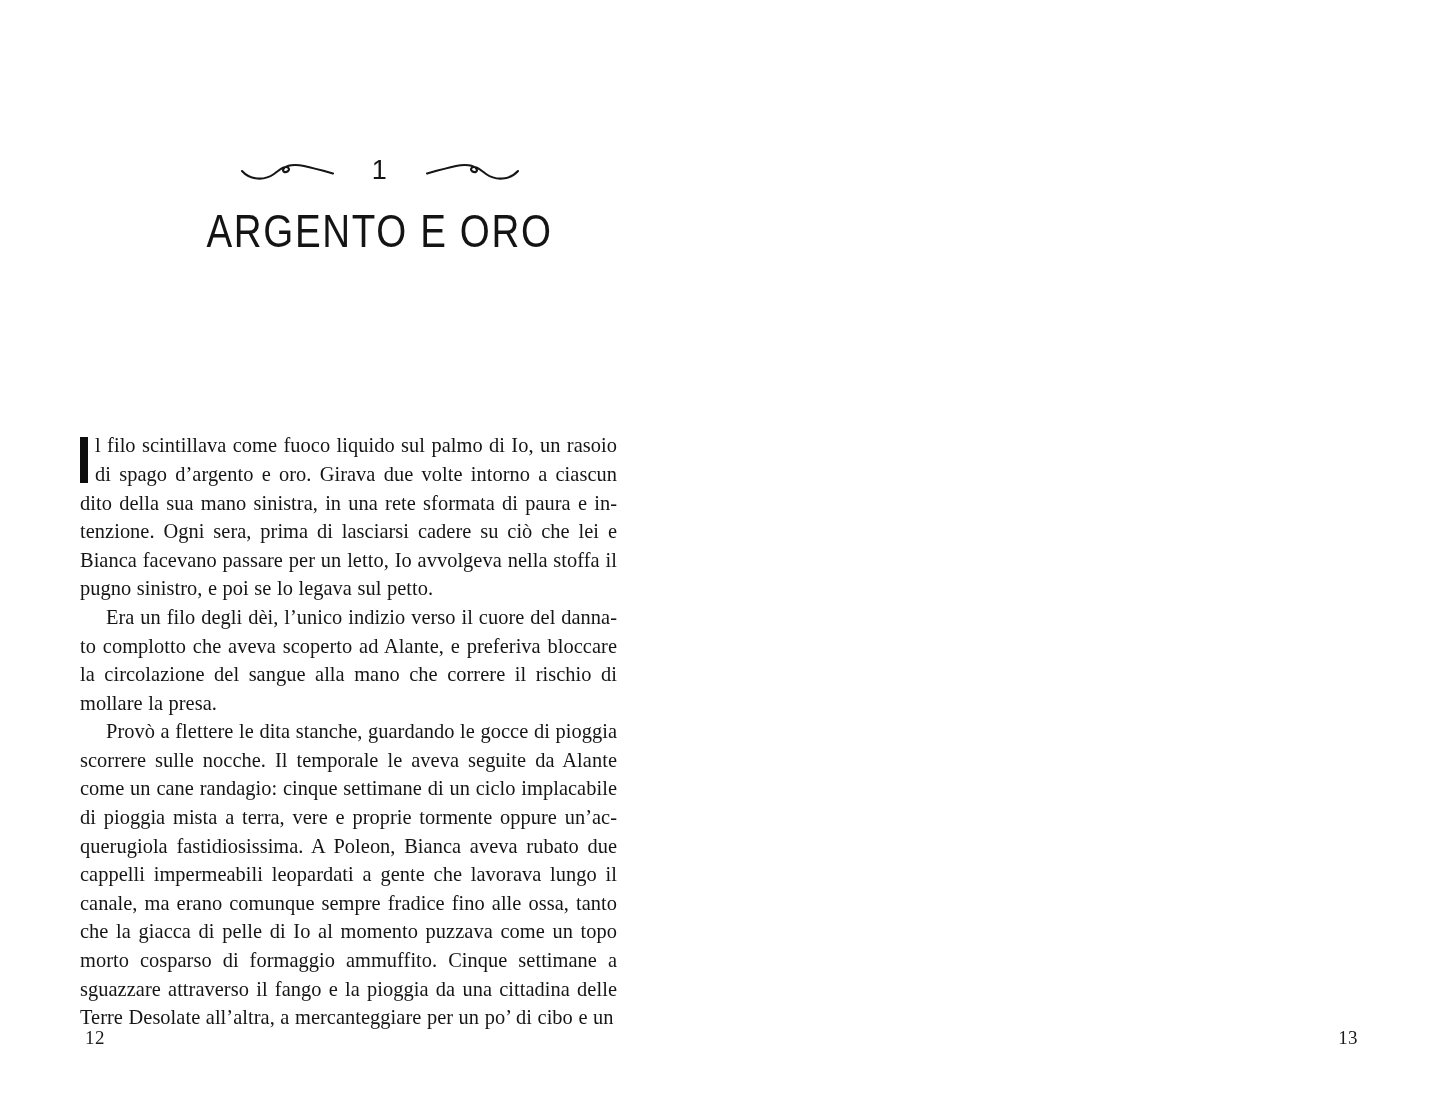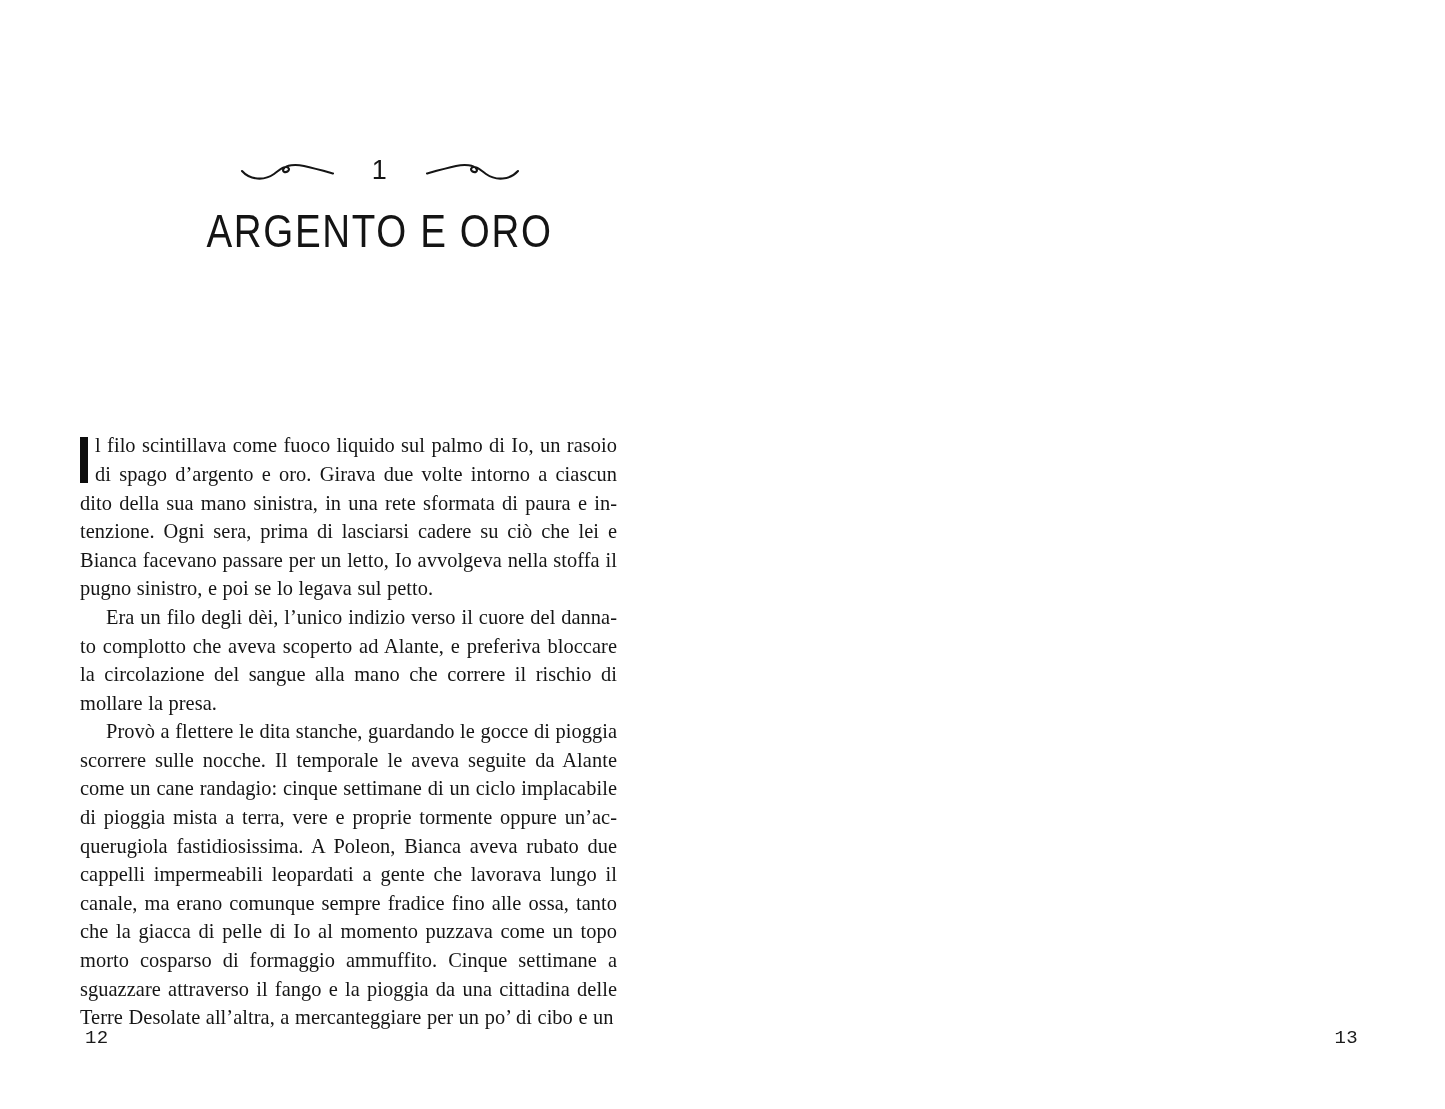--- a/index.html
+++ b/index.html
@@ -121,21 +121,21 @@
     height: 46px;
     background: #0d0d0d;
     margin: 6px 7px 0 0;
     shape-outside: inset(0);
   }
 
   
   .folio {
     position: absolute;
     bottom: 60px;
-    font-family: Liberation Mono, monospace;
+    font-family: Liberation Serif, serif;
     font-size: 19px;
     color: #1a1a1a;
     letter-spacing: 0.4px;
   }
 
   .folio-left  { left: 85px; }
   .folio-right { right: 87px; text-align: center; }
 
 </style>
 </head>

